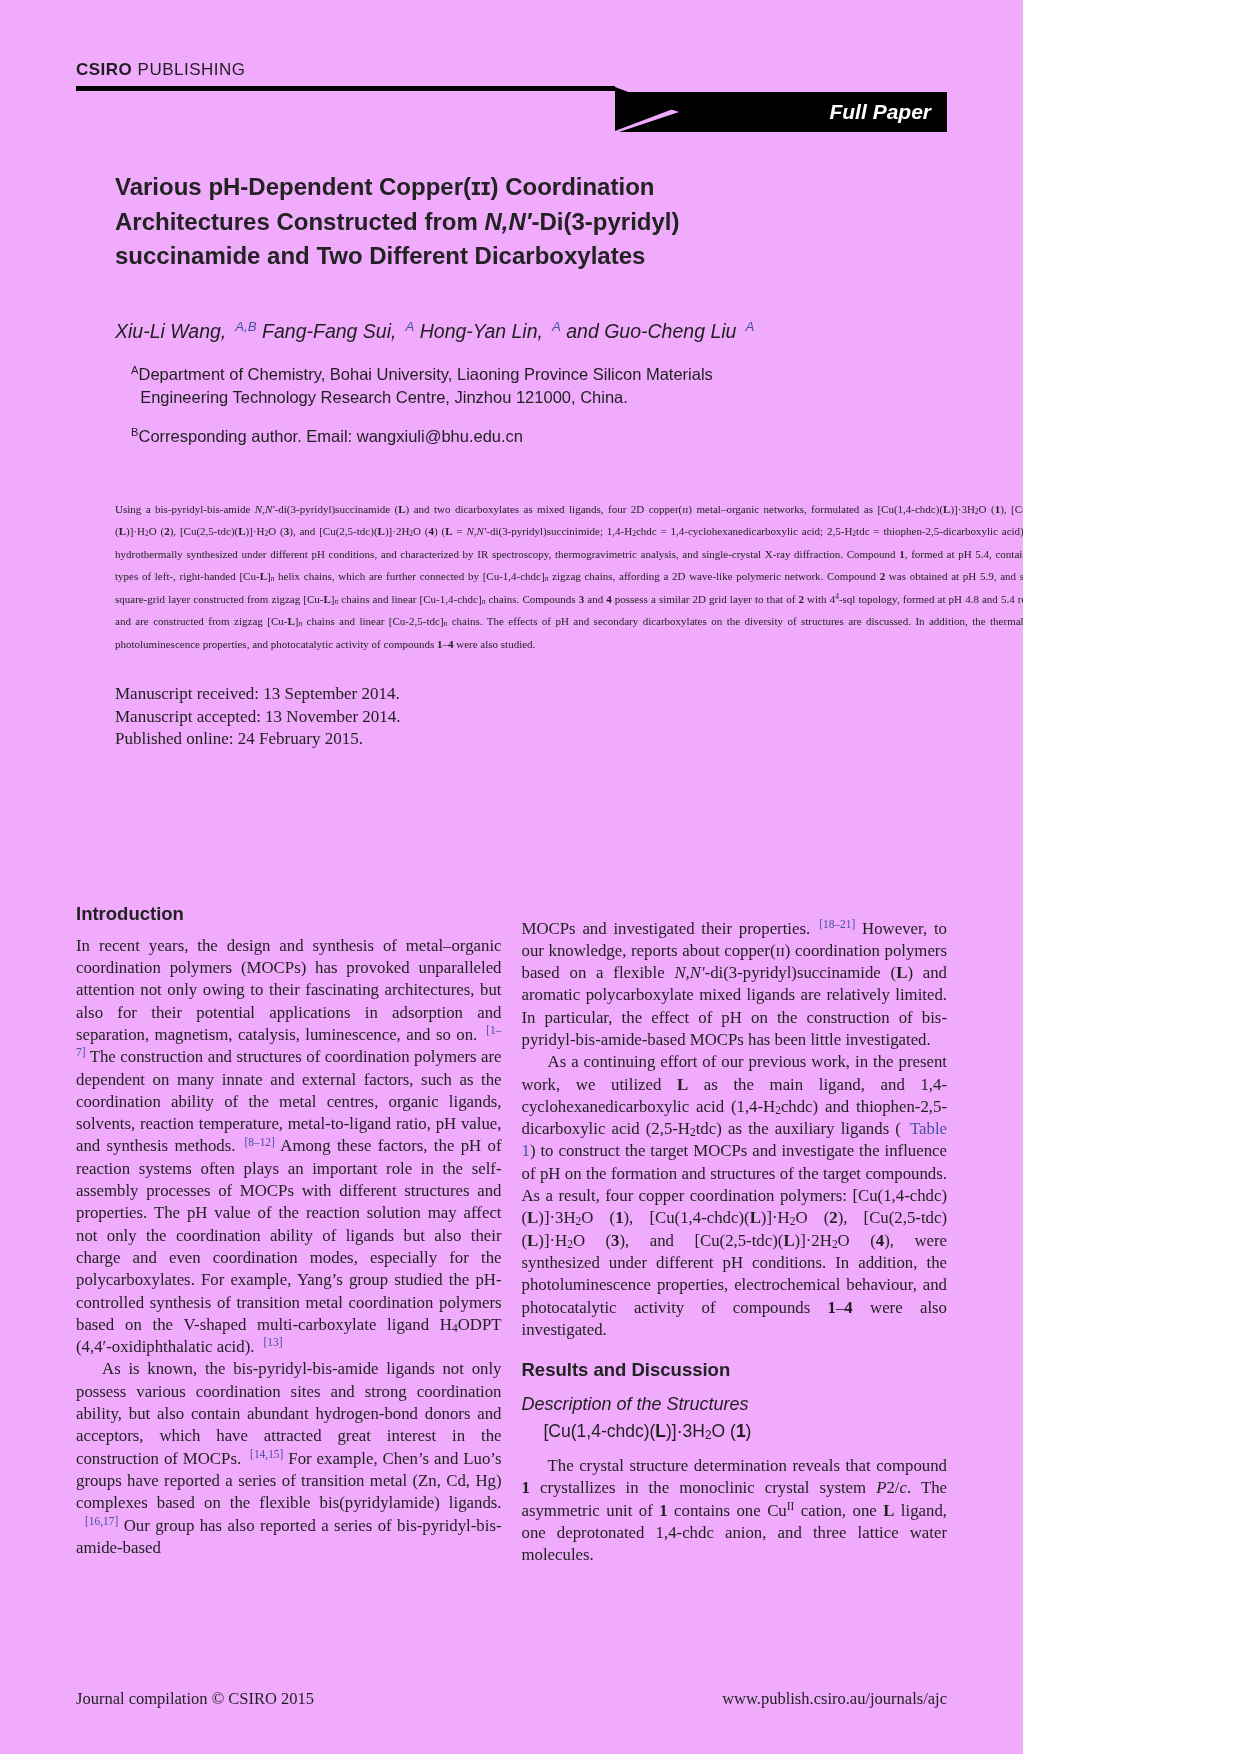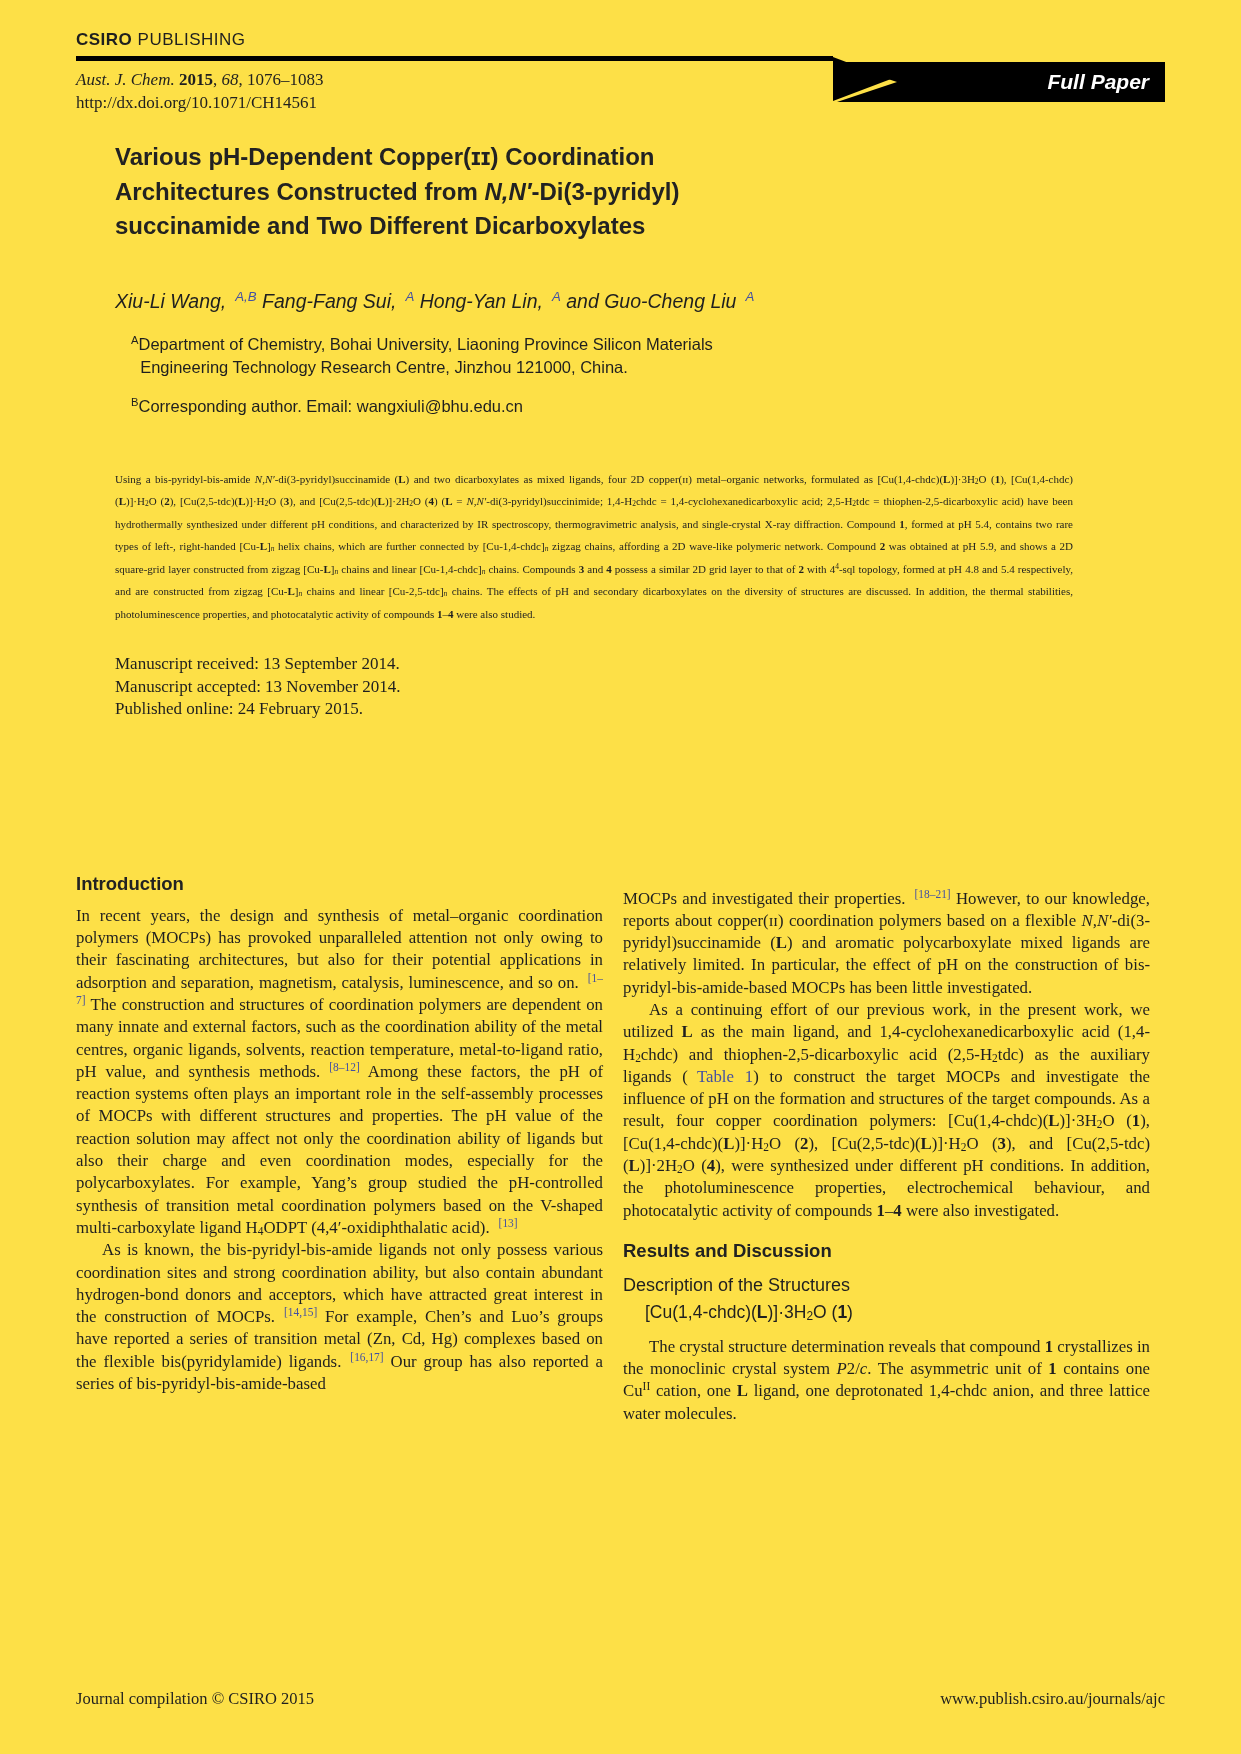--- a/index.html
+++ b/index.html
@@ -5,24 +5,24 @@
   :root{
     --serif: "Liberation Serif", "DejaVu Serif", serif;
     --sans: "Liberation Sans", "DejaVu Sans", sans-serif;
     --link: #4350a3;
     --ink: #1f1f1f;
   }
   *{margin:0; padding:0; box-sizing:border-box;}
   html,body{background:#ffffff;}
   .page{
     position:relative;
-    width:1241px; height:1754px;
-    background:#fde047;
+    width:1023px; height:1754px;
+    background:#f0abfc;
     color:var(--ink);
-    padding:30px 76px 0 76px;
+    padding:60px 76px 0 76px;
     overflow:hidden;
     font-family:var(--serif);
   }
   
   .publisher-line{
     font-family:var(--sans);
     font-size:17px; letter-spacing:0.5px;
     margin-bottom:6px;
   }
   .publisher-line .brand{font-weight:bold;}
@@ -87,21 +87,21 @@
   .col{width:527px; font-size:16.8px; line-height:22.3px;}
   .col-right{padding-top:15px;}
   p.just{text-align:justify;}
   p.indent{text-indent:1.55em;}
   h2.sec{
     font-family:var(--sans); font-weight:bold;
     font-size:18.5px; margin:0 0 10px 0; color:#222;
   }
   h2.sec.later{margin-top:18px;}
   h3.subsec{
-    font-family:var(--sans); font-weight:normal; 
+    font-family:var(--sans); font-weight:normal; font-style:italic;
     font-size:18px; margin:12px 0 4px 0;
   }
   h4.compound{
     font-family:var(--sans); font-weight:normal; 
     font-size:17.5px; margin:2px 0 13px 22px;
   }
   
   footer{
     position:absolute; left:76px; right:76px; top:1689px;
     display:flex; justify-content:space-between;
@@ -121,24 +121,20 @@
 
   <header>
     <div class="publisher-line">
       <span class="brand">CSIRO</span><span> PUBLISHING</span>
     </div>
     <div class="band">
       <div class="rule"></div>
       <div class="rule-arrow"></div>
       <div class="banner">
         <span>Full Paper</span>
-      </div>
-      <div class="journal-info">
-        <div><span class="r-i">Aust. J. Chem.</span><span> </span><span class="r-b">2015</span><span>, </span><span class="r-i">68</span><span>, 1076–1083</span></div>
-        <div class="doi">http://dx.doi.org/10.1071/CH14561</div>
       </div>
     </div>
   </header>
 
   <section class="front">
     <h1 class="title"><span>Various pH-Dependent Copper(ɪɪ) Coordination</span><br><span>Architectures Constructed from </span><span class="r-i">N,N′</span><span>-Di(3-pyridyl)</span><br><span>succinamide and Two Different Dicarboxylates</span></h1>
     <div class="authors"><span>Xiu-Li Wang,</span><span class="r-sup r-link">A,B</span><span> Fang-Fang Sui,</span><span class="r-sup r-link">A</span><span> Hong-Yan Lin,</span><span class="r-sup r-link">A</span><span> and Guo-Cheng Liu</span><span class="r-sup r-link">A</span></div>
     <div class="affils">
       <div><span class="r-sup">A</span><span>Department of Chemistry, Bohai University, Liaoning Province Silicon Materials</span><br><span>&nbsp;&nbsp;Engineering Technology Research Centre, Jinzhou 121000, China.</span></div>
       <div><span class="r-sup">B</span><span>Corresponding author. Email: wangxiuli@bhu.edu.cn</span></div>

